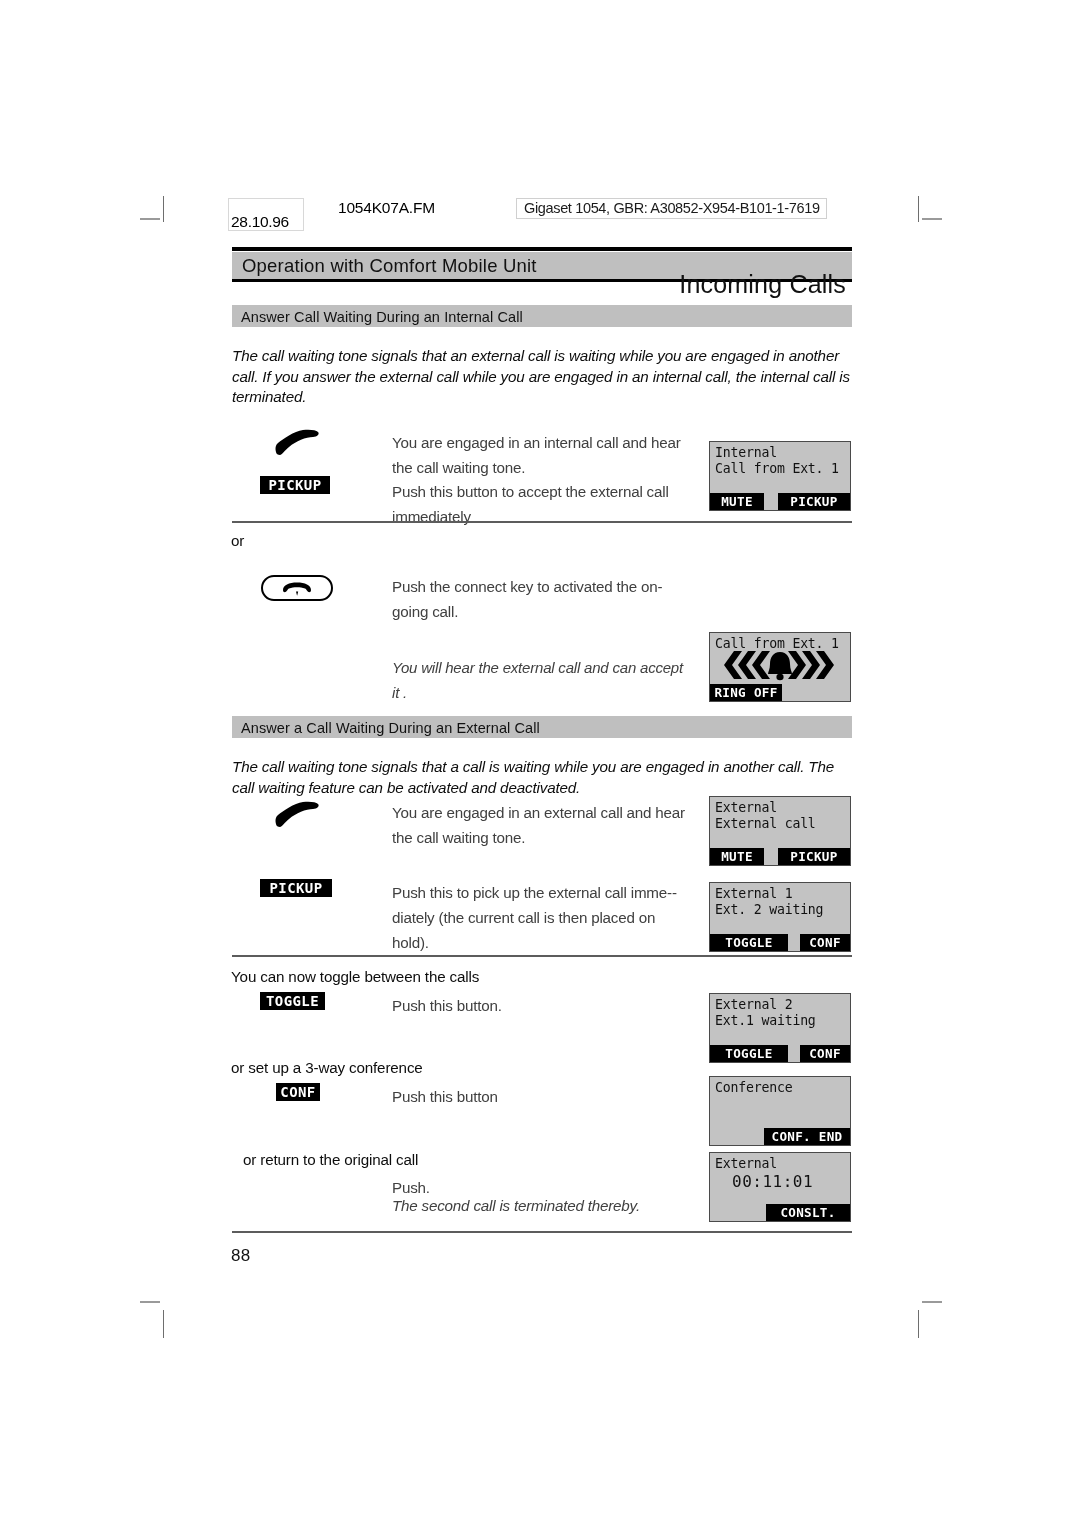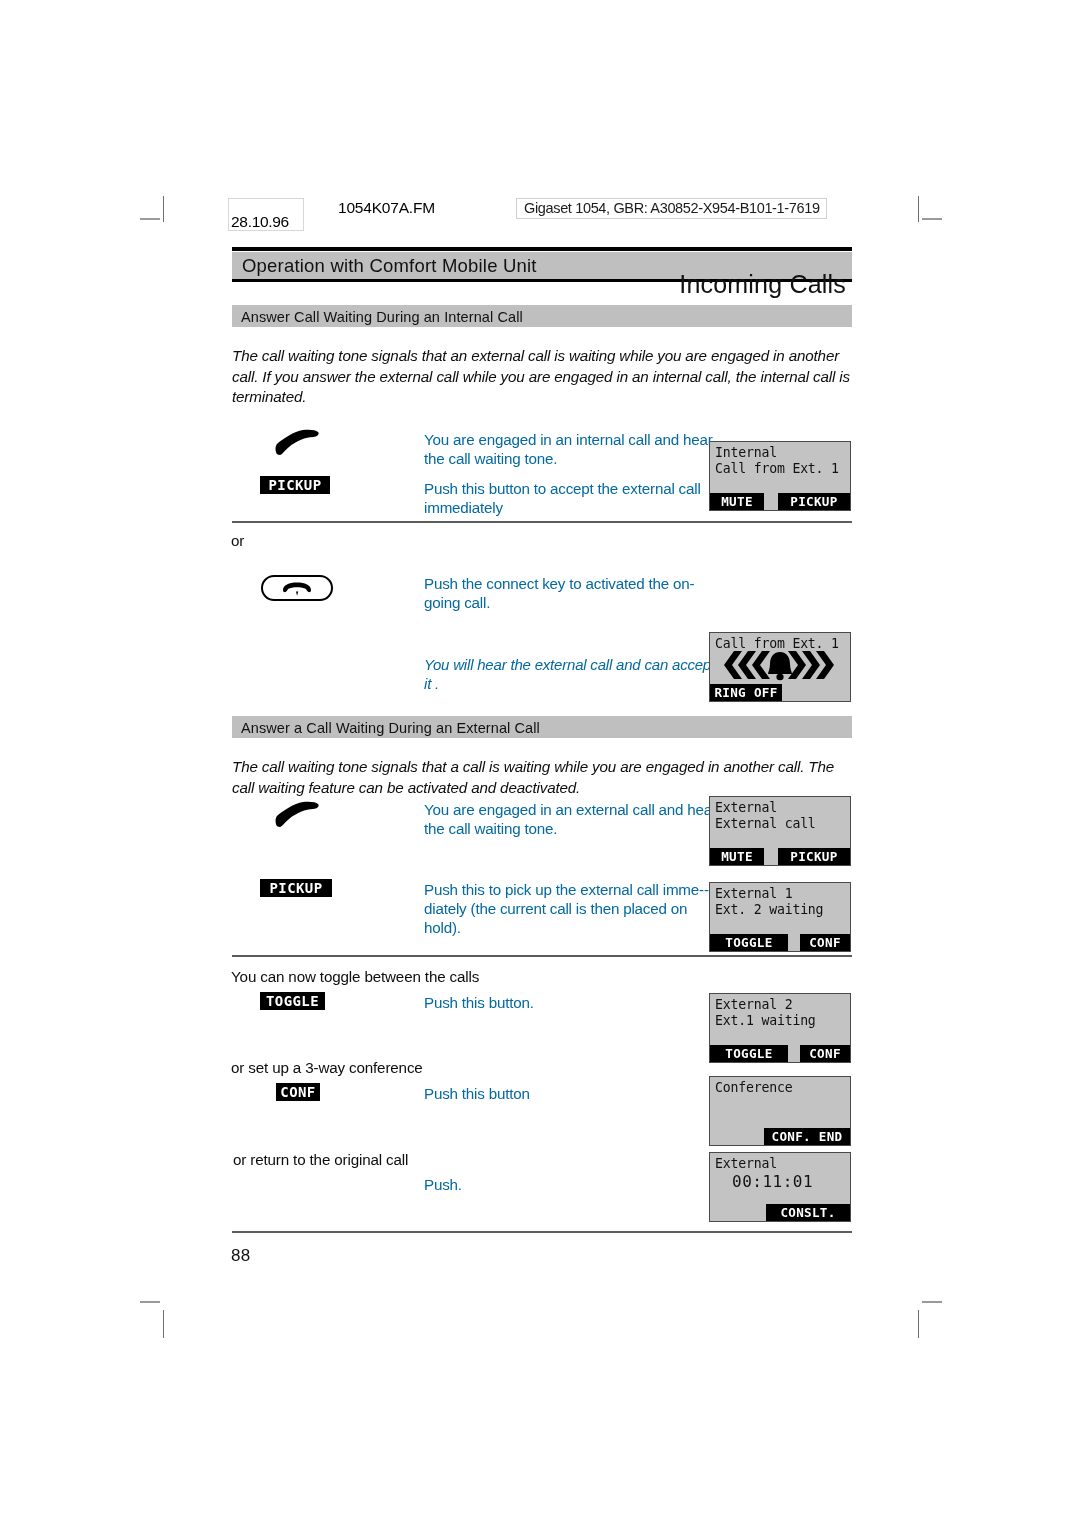--- a/index.html
+++ b/index.html
@@ -137,24 +137,23 @@
     line-height: 20.5px;
     letter-spacing: -0.15px;
     color: #0d0d0d;
   }
 
   .desc {
     position: absolute;
     left: 392px;
     width: 300px;
     font-size: 15.2px;
-    line-height: 19px;
+    line-height: 25px;
     letter-spacing: -0.2px;
-    color: #0369a1;
-    margin-left: 32px;
+    color: #404040;
   }
   .desc.italic {
     font-style: italic;
   }
 
   
   .skey {
     position: absolute;
     background: #000;
     color: #fff;
@@ -381,23 +380,24 @@
   <div class="plain" style="left:231px; top:1058px;">or set up a 3-way conference</div>
 
   <div class="skey" style="left:276px; top:1083px; width:44px;">CONF</div>
   <div class="desc" style="top:1084px;">Push this button</div>
 
   <div class="lcd" style="left:709px; top:1076px;">
     <div class="lcd-line lcd-l1">Conference</div>
     <div class="lcd-sk right" style="width:86px;">CONF. END</div>
   </div>
 
-  <div class="plain" style="left:233px; top:1150px;">or return to the original call</div>
+  <div class="plain" style="left:243px; top:1150px;">or return to the original call</div>
 
   <div class="desc" style="top:1175px;">Push.</div>
+  <div class="desc italic" style="top:1193px; width:330px;">The second call is terminated thereby.</div>
 
   <div class="lcd" style="left:709px; top:1152px;">
     <div class="lcd-line lcd-l1">External</div>
     <div class="lcd-big">00:11:01</div>
     <div class="lcd-sk right" style="width:84px;">CONSLT.</div>
   </div>
 
   <div class="rule" style="top:1231px;"></div>
 
   <div class="pagenum">88</div>

